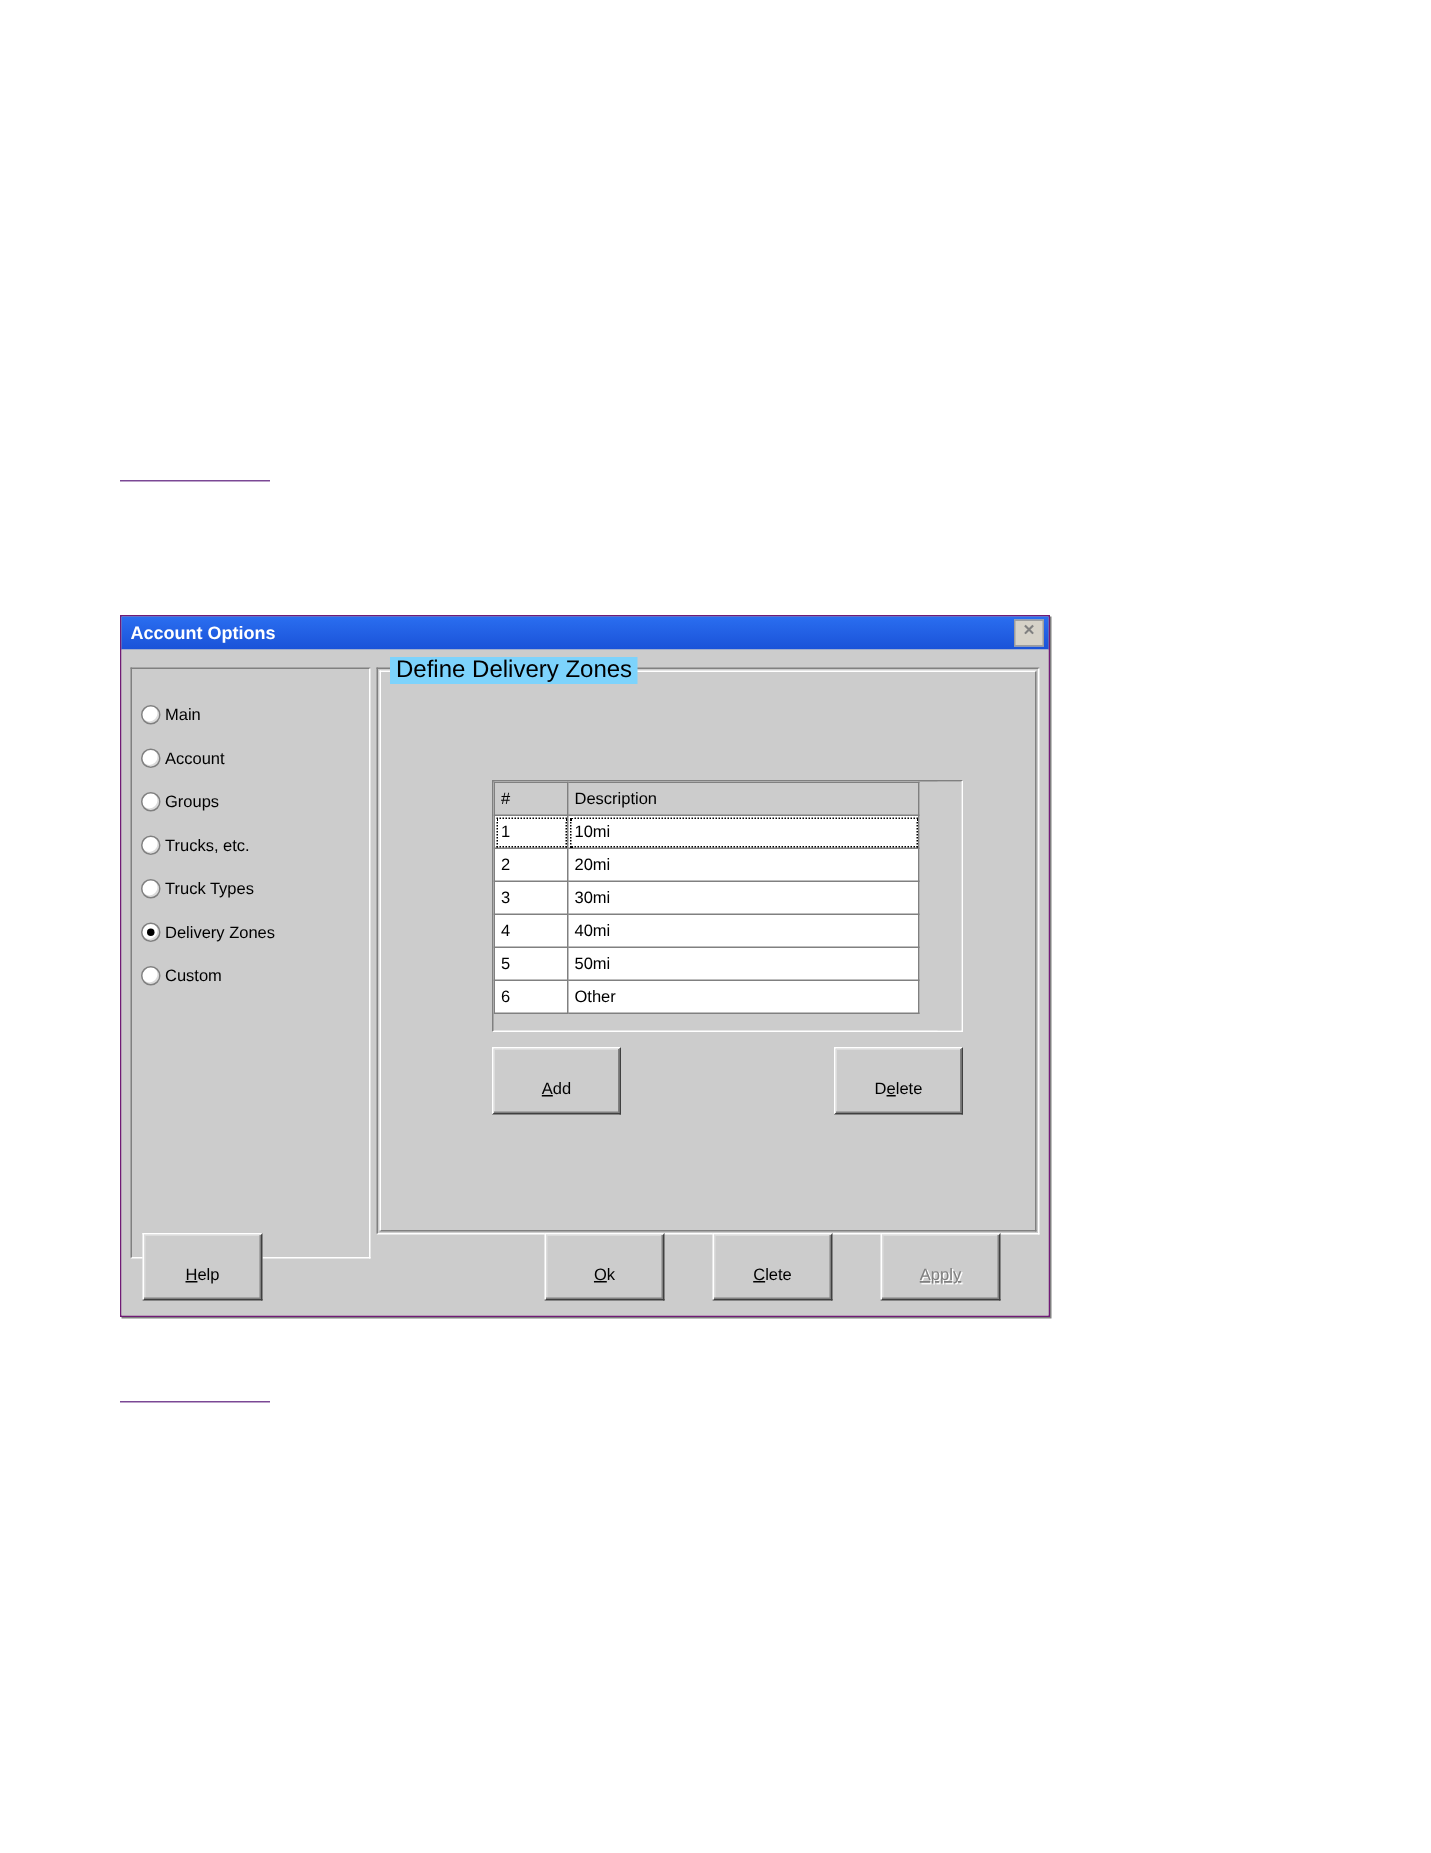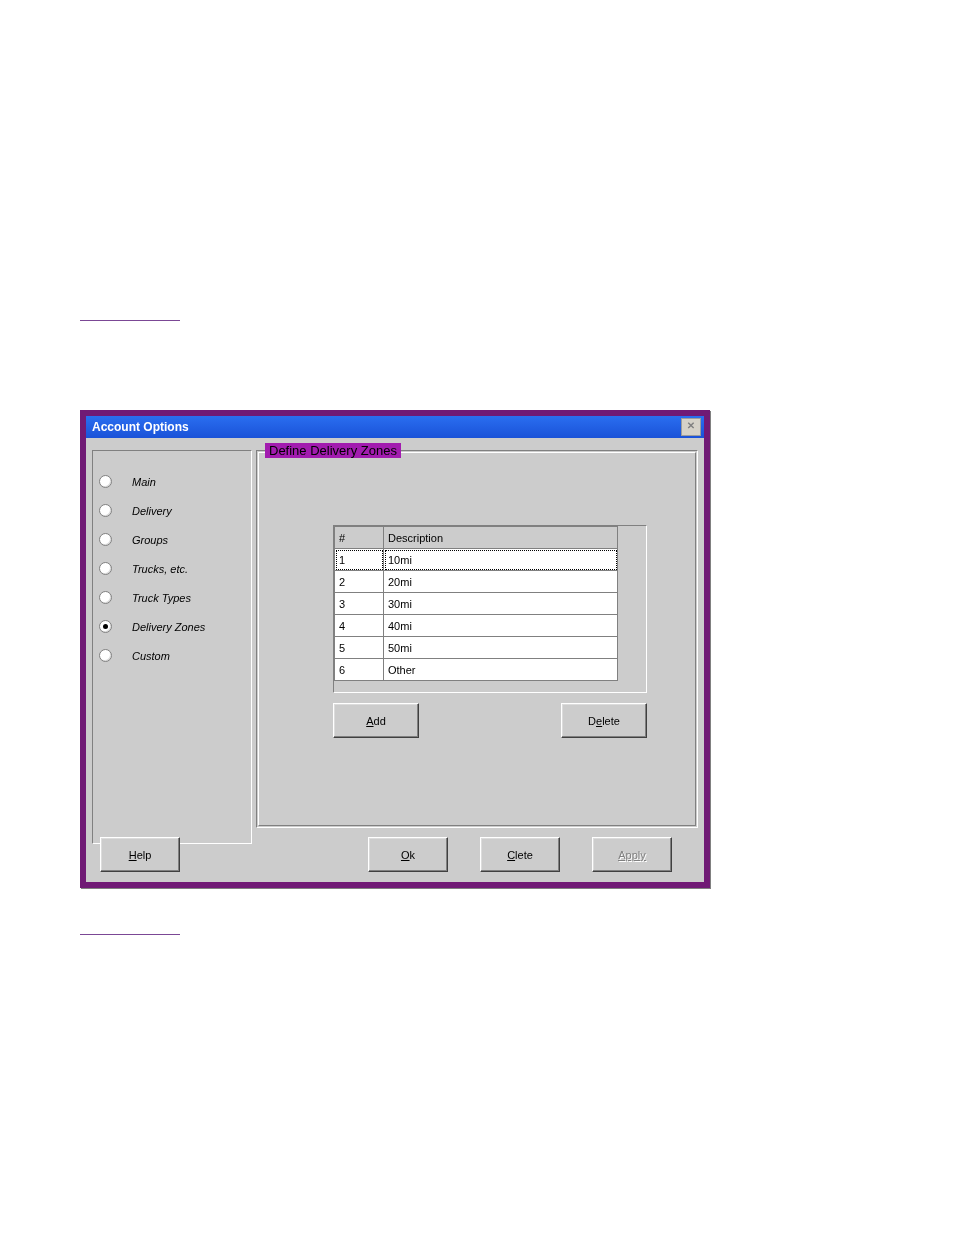--- a/index.html
+++ b/index.html
@@ -25,21 +25,21 @@
   .sep-bot { top: 934px; }
 
   
   .dlg {
     position: absolute;
     left: 80px;
     top: 410px;
     width: 618px;
     height: 466px;
     background: #cccccc;
-    border: 6px solid #701a75;
+    border: 1px solid #701a75;
     box-shadow: 1px 1px 0 #808080;
   }
   .dlg-titlebar {
     height: 22px;
     background: linear-gradient(to bottom, #2a6ef0, #1a52d8);
     display: flex;
     align-items: center;
     justify-content: space-between;
     padding: 0 3px 0 6px;
     color: #fff;
@@ -70,24 +70,23 @@
     background: #cccccc;
     border-top: 1px solid #808080;
     border-left: 1px solid #808080;
     border-right: 1px solid #ffffff;
     border-bottom: 1px solid #ffffff;
     padding-top: 16px;
   }
   .nav-item {
     display: flex;
     align-items: center;
-    gap: 20px;
+    gap: 3px;
     padding: 8px 4px 8px 6px;
     cursor: default;
-    font-style: italic;
   }
   .radio {
     width: 11px; height: 11px;
     border-radius: 50%;
     background: #fff;
     border: 1px solid #808080;
     box-shadow: inset -1px -1px 0 #dcdcdc;
     position: relative;
   }
   .radio.checked::after{
@@ -116,23 +115,23 @@
     left:1px; right:1px; top:1px; bottom:1px;
     border-top:1px solid #ffffff;
     border-left:1px solid #ffffff;
     border-right:1px solid #808080;
     border-bottom:1px solid #808080;
     pointer-events:none;
   }
   .groupbox-legend {
     position:absolute;
     top:-8px; left:8px;
-    background:#a21caf;
+    background:#7dd3fc;
     padding:0 4px;
-    font-size:13px;
+    font-size:16px;
   }
 
   
   .grid-frame{
     position:absolute;
     left:76px; top:74px;
     width:312px; height:166px;
     background:#cccccc;
     border-top:1px solid #808080;
     border-left:1px solid #808080;
@@ -169,21 +168,21 @@
     position:absolute;
     height:22px;
     min-width:78px;
     background:#cccccc;
     border-top:1px solid #fff;
     border-left:1px solid #fff;
     border-right:1px solid #404040;
     border-bottom:1px solid #404040;
     box-shadow: inset -1px -1px 0 #808080, inset 1px 1px 0 #dcdcdc;
     text-align:center;
-    padding-top:11px;
+    padding-top:21px;
     cursor:default;
     font-size:11px;
   }
   .btn.disabled { color:#808080; text-shadow:1px 1px 0 #fff; }
   .accel { text-decoration: underline; }
 
   
   .btn-help  { left:14px;  bottom:10px; width:76px; }
   .btn-ok    { left:282px; bottom:10px; width:76px; }
   .btn-cancel{ left:394px; bottom:10px; width:76px; }
@@ -207,21 +206,21 @@
 
     <div class="dlg-body">
 
       <div class="nav-panel">
         <div class="nav-item">
           <span class="radio"></span>
           <span class="nav-label">Main</span>
         </div>
         <div class="nav-item">
           <span class="radio"></span>
-          <span class="nav-label">Delivery</span>
+          <span class="nav-label">Account</span>
         </div>
         <div class="nav-item">
           <span class="radio"></span>
           <span class="nav-label">Groups</span>
         </div>
         <div class="nav-item">
           <span class="radio"></span>
           <span class="nav-label">Trucks, etc.</span>
         </div>
         <div class="nav-item">

